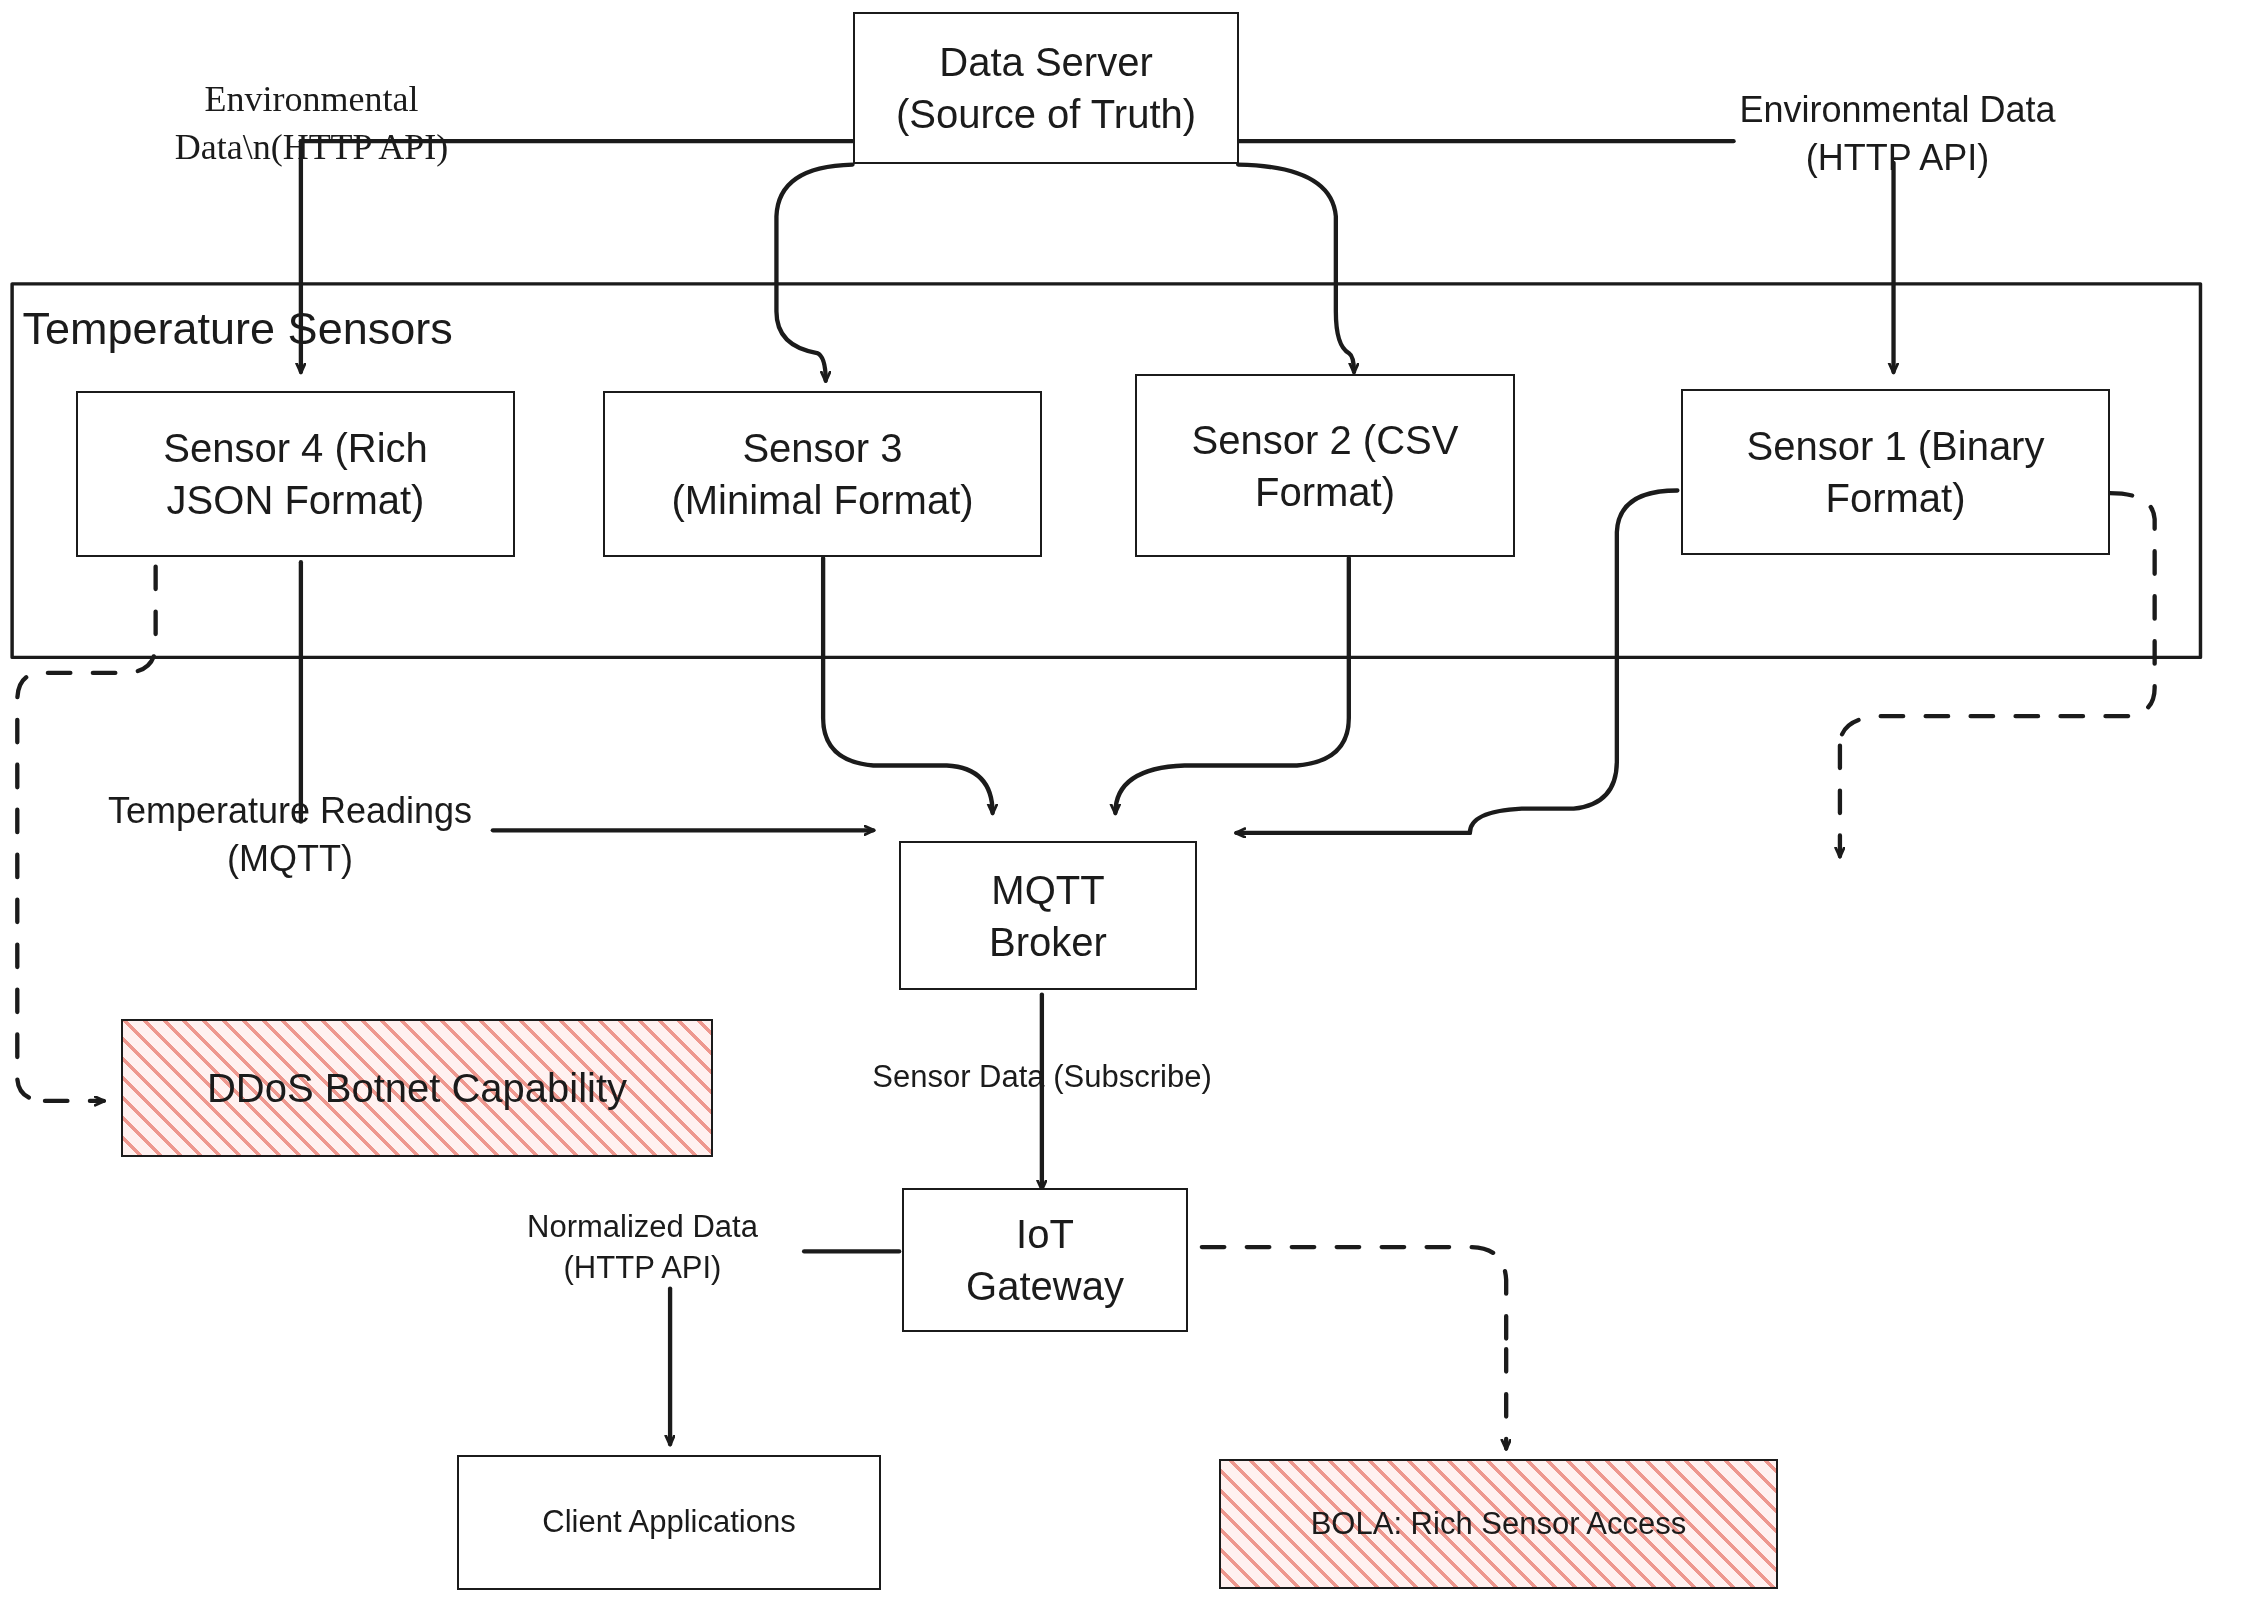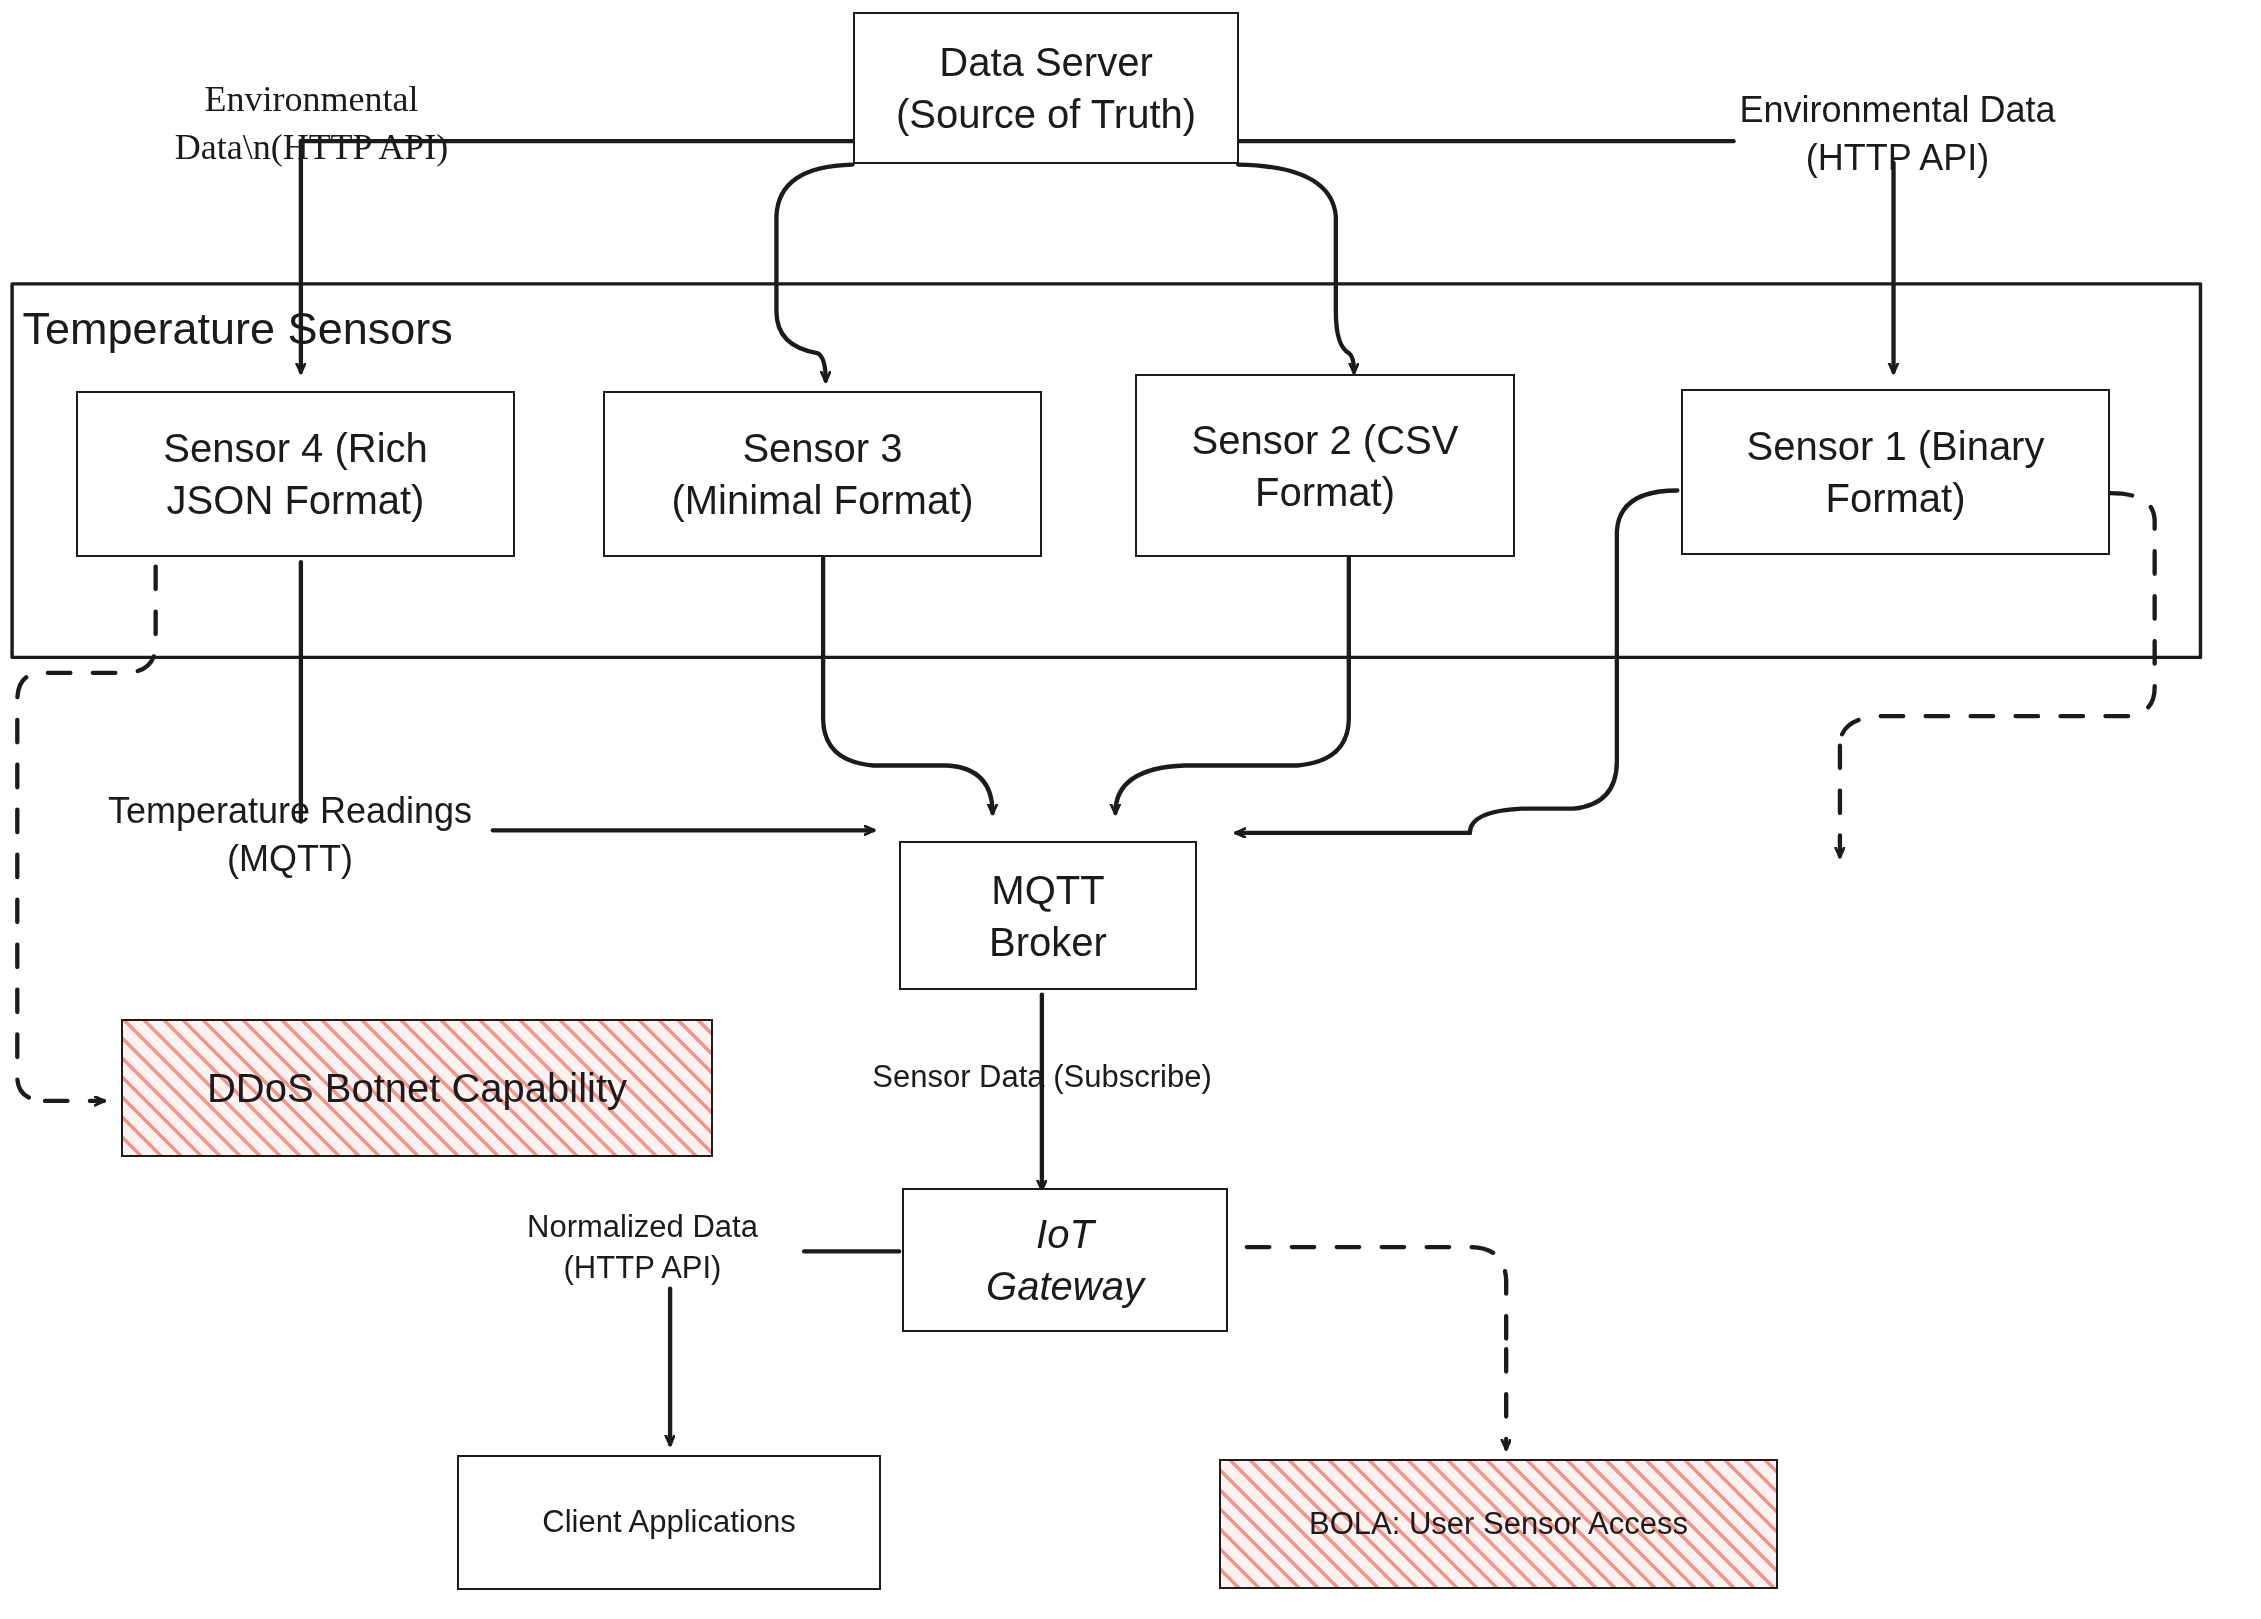--- a/index.html
+++ b/index.html
@@ -99,38 +99,38 @@
   <div class="nodebox f46" style="left:1681px;top:389px;width:429px;height:166px;">
     <span class="lbl">Sensor 1 (Binary
 Format)</span>
   </div>
 
   <div class="nodebox f46" style="left:899px;top:841px;width:298px;height:149px;">
     <span class="lbl">MQTT
 Broker</span>
   </div>
 
-  <div class="nodebox f46" style="left:902px;top:1188px;width:326px;height:144px;font-style:italic;">
+  <div class="nodebox f46" style="left:902px;top:1188px;width:286px;height:144px;">
     <span class="lbl">IoT
 Gateway</span>
   </div>
 
   <div class="nodebox f36" style="left:457px;top:1455px;width:424px;height:135px;">
     <span class="lbl">Client Applications</span>
   </div>
 
   <div class="nodebox threat f46" style="left:121px;top:1019px;width:592px;height:138px;">
     <span class="hatch"></span>
     <span class="lbl">DDoS Botnet Capability</span>
   </div>
 
 
   <div class="nodebox threat f36" style="left:1219px;top:1459px;width:559px;height:130px;">
     <span class="hatch"></span>
-    <span class="lbl">BOLA: User Sensor Access</span>
+    <span class="lbl">BOLA: Rich Sensor Access</span>
   </div>
 
   <div class="grouplabel f40" style="left:22.5px;top:303px;">Temperature Sensors</div>
 
   <div class="edgelabel f42" style="left:130px;top:76px;width:363px;font-family:Liberation Serif, serif;">Environmental
 Data\n(HTTP API)</div>
 
   <div class="edgelabel f42" style="left:1716px;top:86px;width:363px;">Environmental Data
 (HTTP API)</div>
 

